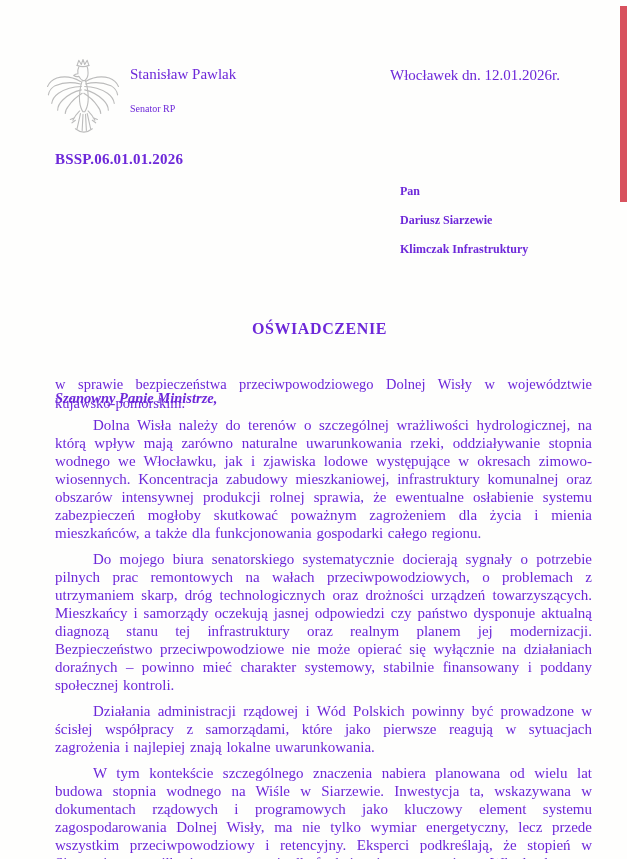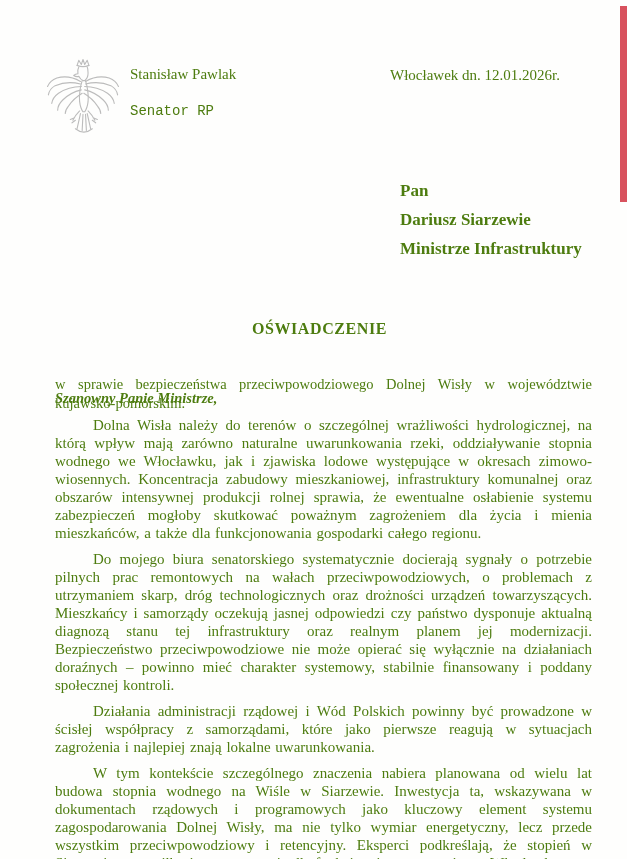--- a/index.html
+++ b/index.html
@@ -4,21 +4,21 @@
 <style>
   * { margin: 0; padding: 0; box-sizing: border-box; }
   html, body { background: #ffffff; }
   .page {
     position: relative;
     width: 627px;
     height: 859px;
     margin: 0 auto;
     background: #fefefd;
     font-family: "Liberation Serif", "DejaVu Serif", serif;
-    color: #4d7c0f;
+    color: #6d28d9;
     overflow: hidden;
   }
   .accent-bar {
     position: absolute;
     top: 6px;
     right: 0;
     width: 7px;
     height: 196px;
     background: #d8525e;
   }
@@ -32,42 +32,41 @@
   .sender-name {
     position: absolute;
     left: 130px;
     top: 66px;
     font-size: 15px;
   }
   .sender-title {
     position: absolute;
     left: 130px;
     top: 103px;
-    font-size: 14px;
-    font-family: Liberation Mono, monospace;
+    font-size: 10px;
   }
   .place-date {
     position: absolute;
     left: 390px;
     top: 67px;
     font-size: 15px;
   }
   .reference {
     position: absolute;
     left: 55px;
     top: 151px;
     font-size: 15px;
     font-weight: bold;
     letter-spacing: 0.2px;
   }
   .recipient {
     position: absolute;
     left: 400px;
     top: 182px;
-    font-size: 17px;
+    font-size: 12px;
     font-weight: bold;
   }
   .recipient .line { margin-bottom: 11px; line-height: 18px; }
   .doc-title {
     position: absolute;
     left: 6px;
     top: 320px;
     width: 100%;
     text-align: center;
     font-size: 16px;
@@ -136,25 +135,26 @@
         <path d="M51,63 Q56,68 59,74 M57,71 L62,73 M56,74 L60,77"></path>
         <path d="M42,66 L38,84 M45,67 L44,86 M48,67 L49,86 M50,66 L54,84"></path>
         <path d="M36,84 Q46,92 56,84"></path>
       </g>
     </svg>
   </div>
 
   <div class="sender-name">Stanisław Pawlak</div>
   <div class="sender-title">Senator RP</div>
   <div class="place-date">Włocławek dn. 12.01.2026r.</div>
+  <div class="reference">BSSP.06.01.01.2026</div>
 
   <div class="recipient">
     <div class="line">Pan</div>
     <div class="line">Dariusz Siarzewie</div>
-    <div class="line">Ministrze Infrastruktury</div>
+    <div class="line">Klimczak Infrastruktury</div>
   </div>
 
   <div class="doc-title">OŚWIADCZENIE</div>
   <div class="doc-subject">w sprawie bezpieczeństwa przeciwpowodziowego Dolnej Wisły w województwie kujawsko-pomorskim.</div>
   <div class="greeting">Szanowny Panie Ministrze,</div>
 
   <div class="body-text">
     <p>Dolna Wisła należy do terenów o szczególnej wrażliwości hydrologicznej, na którą wpływ mają zarówno naturalne uwarunkowania rzeki, oddziaływanie stopnia wodnego we Włocławku, jak i zjawiska lodowe występujące w okresach zimowo-wiosennych. Koncentracja zabudowy mieszkaniowej, infrastruktury komunalnej oraz obszarów intensywnej produkcji rolnej sprawia, że ewentualne osłabienie systemu zabezpieczeń mogłoby skutkować poważnym zagrożeniem dla życia i mienia mieszkańców, a także dla funkcjonowania gospodarki całego regionu.</p>
     <p>Do mojego biura senatorskiego systematycznie docierają sygnały o potrzebie pilnych prac remontowych na wałach przeciwpowodziowych, o problemach z utrzymaniem skarp, dróg technologicznych oraz drożności urządzeń towarzyszących. Mieszkańcy i samorządy oczekują jasnej odpowiedzi czy państwo dysponuje aktualną diagnozą stanu tej infrastruktury oraz realnym planem jej modernizacji. Bezpieczeństwo przeciwpowodziowe nie może opierać się wyłącznie na działaniach doraźnych – powinno mieć charakter systemowy, stabilnie finansowany i poddany społecznej kontroli.</p>
     <p>Działania administracji rządowej i Wód Polskich powinny być prowadzone w ścisłej współpracy z samorządami, które jako pierwsze reagują w sytuacjach zagrożenia i najlepiej znają lokalne uwarunkowania.</p>

